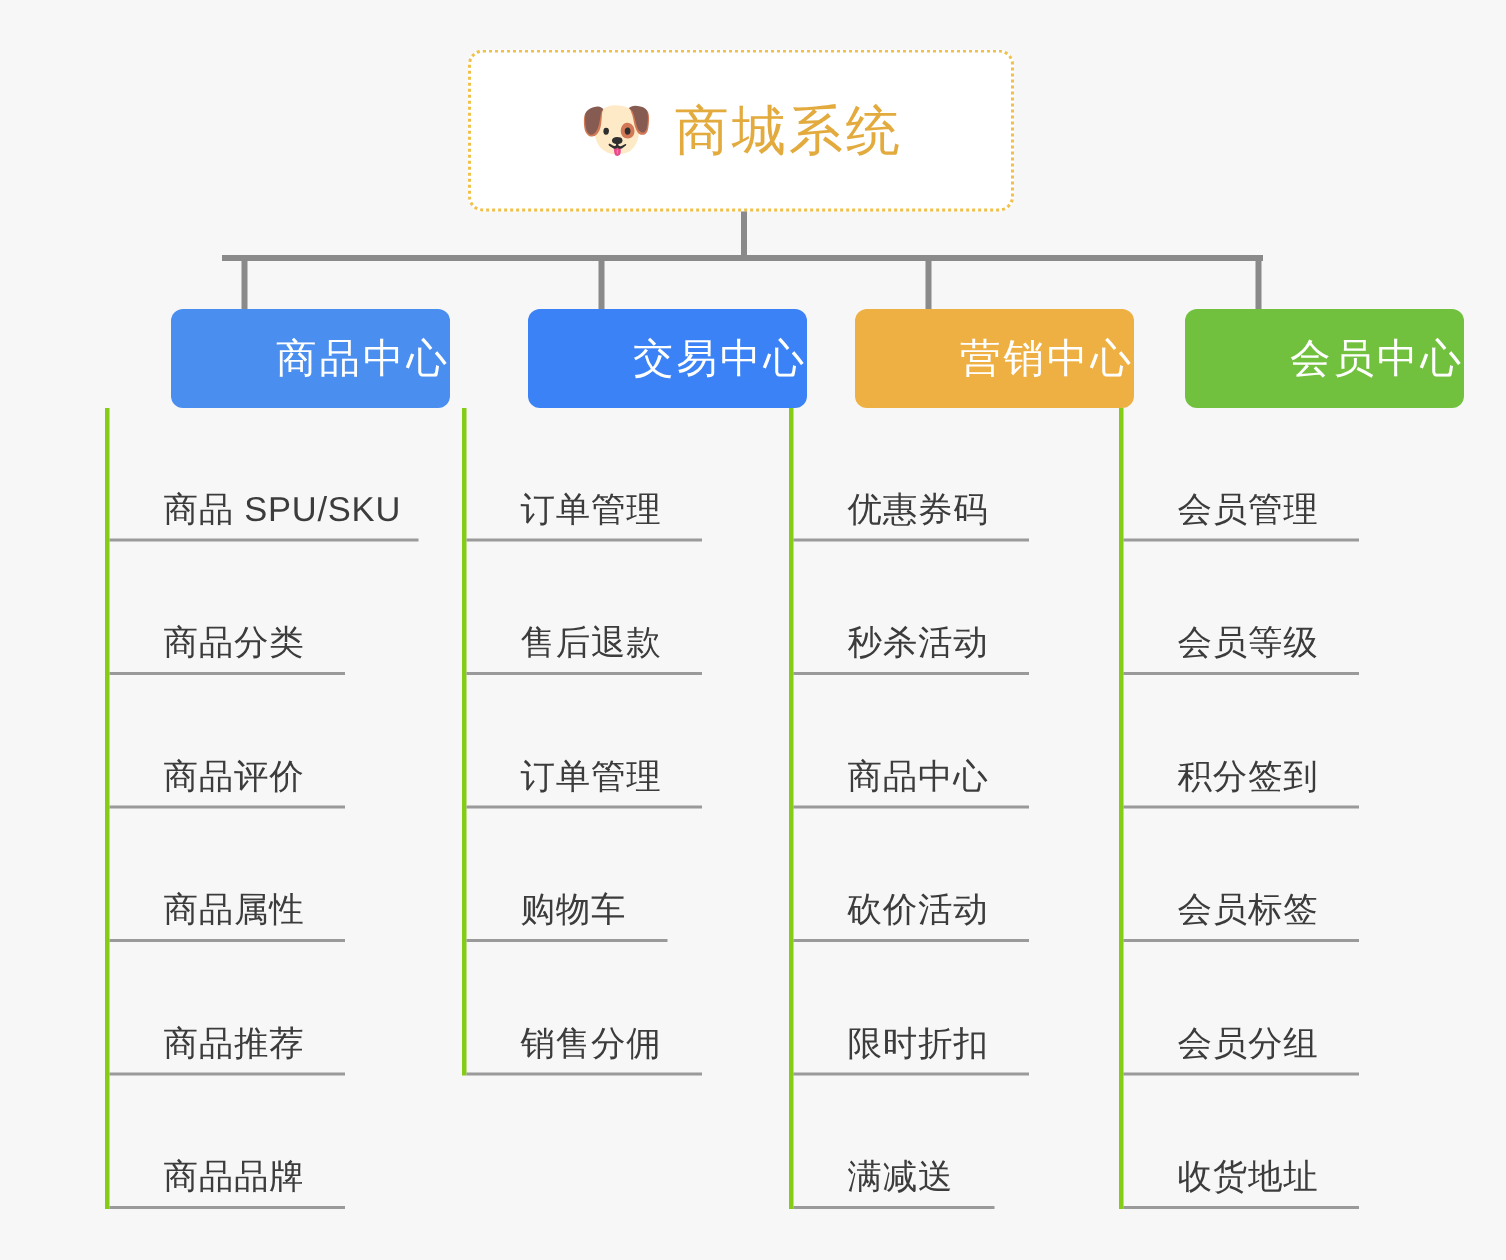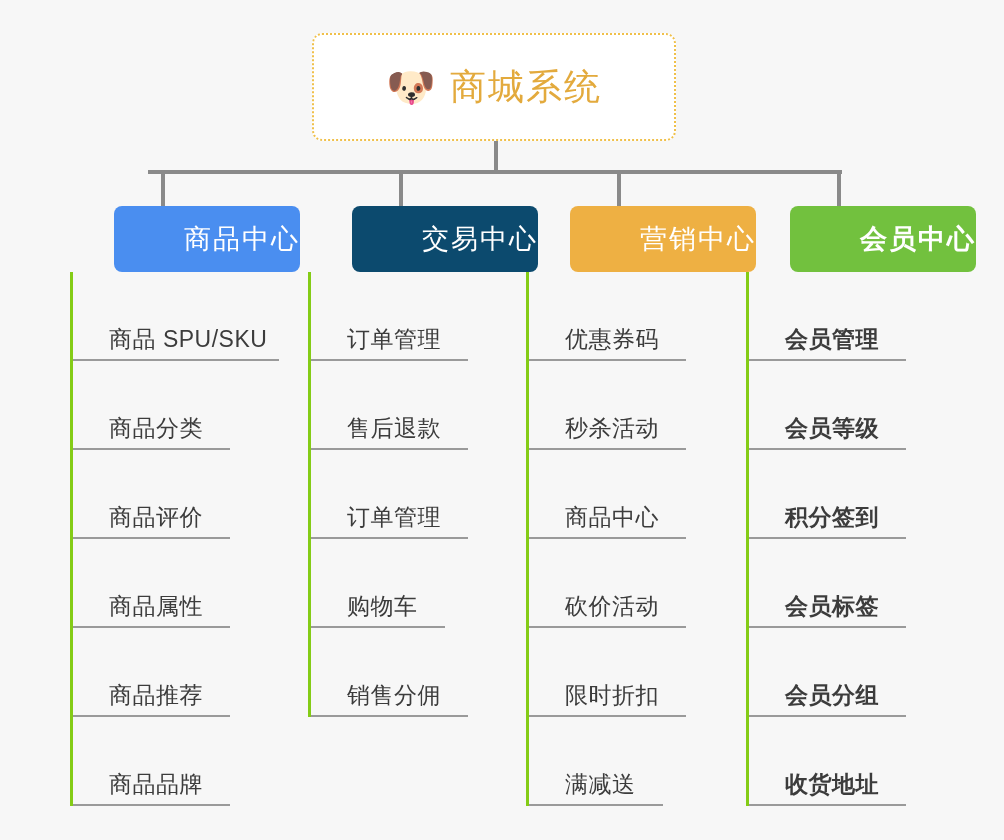--- a/index.html
+++ b/index.html
@@ -173,21 +173,21 @@
             <div class="leaf-underline" style="width: 157px;"></div>
             <span class="leaf-label">商品推荐</span>
           </div>
           <div class="leaf-item">
             <div class="leaf-underline" style="width: 157px;"></div>
             <span class="leaf-label">商品品牌</span>
           </div>
         </div>
       </div>
       <div class="column" style="left: 308px;">
-        <div class="cat-box" style="background: #0c4a6e; padding-left: 40px;">
+        <div class="cat-box" style="background: #3b82f6; padding-left: 40px;">
           <span class="cat-label">交易中心</span>
         </div>
         <div class="leaf-list">
           <div class="leaf-item">
             <div class="leaf-underline" style="width: 157px;"></div>
             <span class="leaf-label">订单管理</span>
           </div>
           <div class="leaf-item">
             <div class="leaf-underline" style="width: 157px;"></div>
             <span class="leaf-label">售后退款</span>
@@ -230,21 +230,21 @@
           <div class="leaf-item">
             <div class="leaf-underline" style="width: 157px;"></div>
             <span class="leaf-label">限时折扣</span>
           </div>
           <div class="leaf-item">
             <div class="leaf-underline" style="width: 134px;"></div>
             <span class="leaf-label">满减送</span>
           </div>
         </div>
       </div>
-      <div class="column" style="left: 746px; font-weight: bold;">
+      <div class="column" style="left: 746px;">
         <div class="cat-box" style="background: rgb(114, 193, 62);">
           <span class="cat-label">会员中心</span>
         </div>
         <div class="leaf-list">
           <div class="leaf-item">
             <div class="leaf-underline" style="width: 157px;"></div>
             <span class="leaf-label">会员管理</span>
           </div>
           <div class="leaf-item">
             <div class="leaf-underline" style="width: 157px;"></div>

